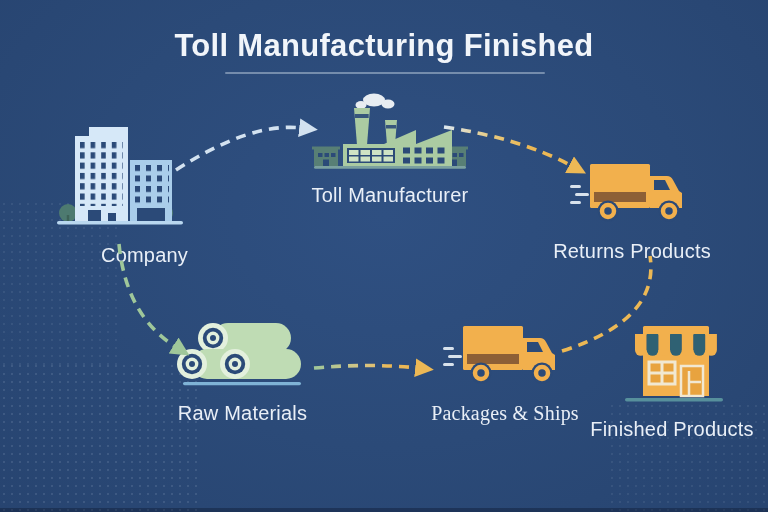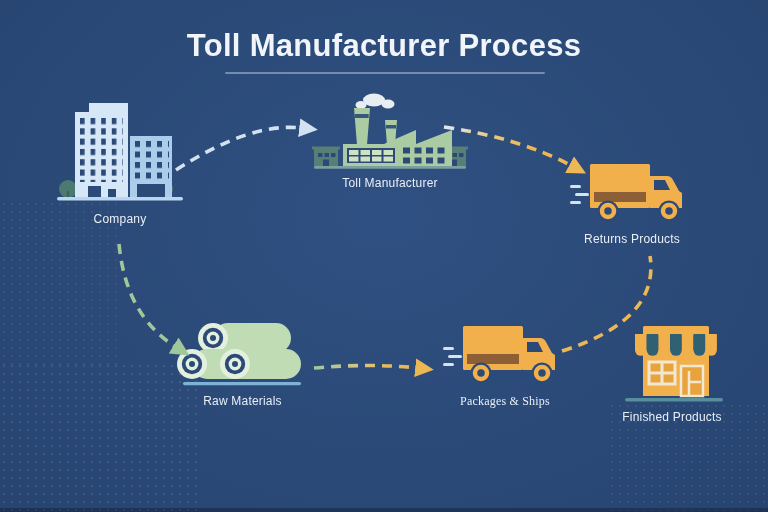--- a/index.html
+++ b/index.html
@@ -20,41 +20,41 @@
   .title{
     position:absolute;top:28px;left:0;width:100%;text-align:center;
     font-size:31px;font-weight:700;color:#f1f5fa;letter-spacing:.3px;
   }
   .title-underline{
     position:absolute;top:72px;left:225px;width:320px;height:2px;
     background:rgba(190,206,222,.5);border-radius:1px;
   }
   .node{position:absolute;display:flex;flex-direction:column;align-items:center;}
   .node .label{
-    margin-top:6px;font-size:12px;font-weight:500;color:#e9eff7;
+    margin-top:14px;font-size:20px;font-weight:500;color:#e9eff7;
     letter-spacing:.2px;white-space:nowrap;
   }
-  #node-company{left:52px;top:94px;width:136px;}
+  #node-company{left:52px;top:118px;width:136px;align-items:flex-end;}
   #node-toll{left:312px;top:92px;width:156px;}
   #node-returns{left:562px;top:158px;width:140px;}
   #node-raw{left:175px;top:322px;width:135px;}
   #node-packages{left:437px;top:320px;width:136px;font-family:Liberation Serif, serif;}
   #node-finished{left:608px;top:320px;width:128px;text-align:right;}
   .edges-overlay{position:absolute;left:0;top:0;width:768px;height:512px;pointer-events:none;}
 </style>
 </head>
 <body>
 
 <div class="stage">
 
   <div class="dots bl"></div>
   <div class="dots br"></div>
   <div class="dots ml"></div>
 
-  <div class="title">Toll Manufacturer Process</div>
+  <div class="title">Toll Manufacturing Finished</div>
   <div class="title-underline"></div>
 
   <div class="node" id="node-company">
     <svg width="136" height="112" viewBox="0 0 136 112">
       <defs>
         <pattern id="pwA" x="28" y="24" width="10.6" height="10.3" patternUnits="userSpaceOnUse">
           <rect width="4.6" height="6.2" fill="#2b4a78"></rect>
         </pattern>
         <pattern id="pwB" x="83" y="47" width="11" height="10.5" patternUnits="userSpaceOnUse">
           <rect width="5" height="6" fill="#2b4a78"></rect>

